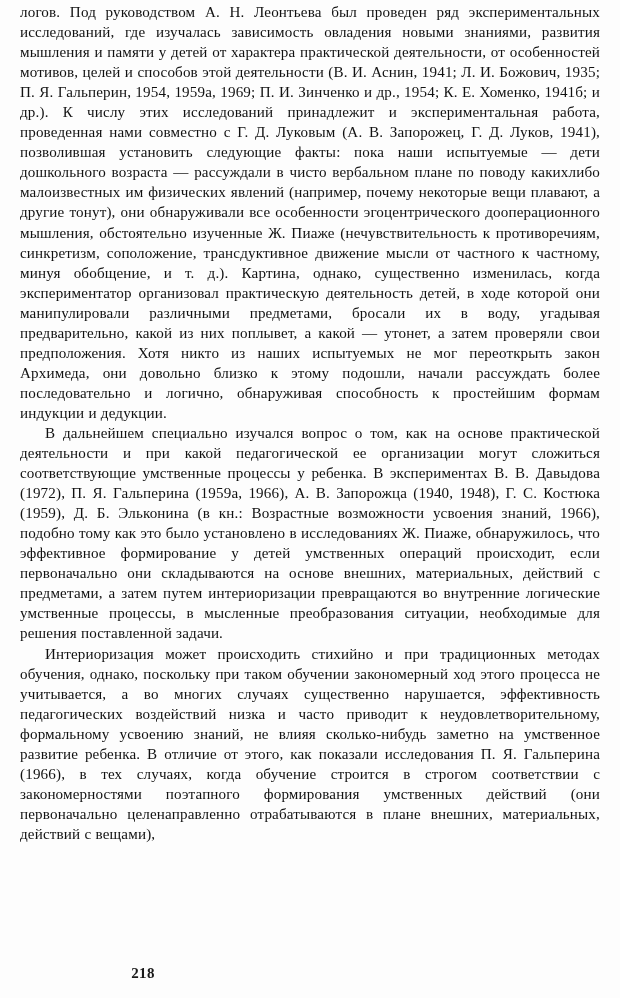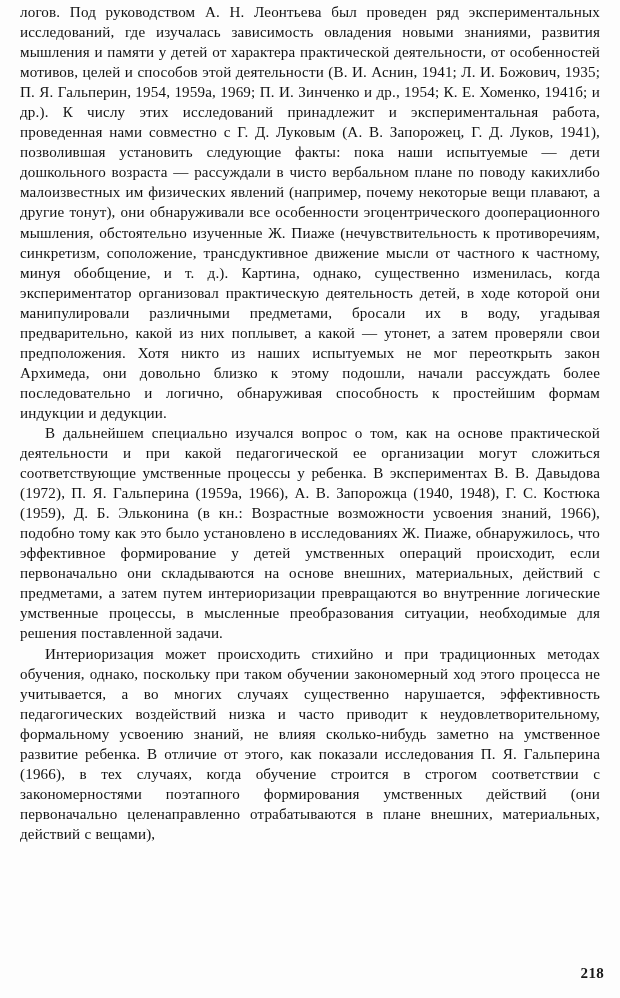--- a/index.html
+++ b/index.html
@@ -36,22 +36,22 @@
     text-indent: 1.65em;
     font-weight: 500;
   }
   .para.first {
     text-indent: 0;
   }
   .page-number {
     position: absolute;
     bottom: 16px;
     left: 0;
-    right: 16px;
-    text-align: right;
+    right: 4px;
+    text-align: center;
     font-size: 15px;
     font-weight: 600;
     color: #1a1a1a;
     font-family: "Liberation Serif", "DejaVu Serif", serif;
     letter-spacing: 0.02em;
   }
   .page-number span {
     display: inline-block;
     margin-left: -330px;
   }

